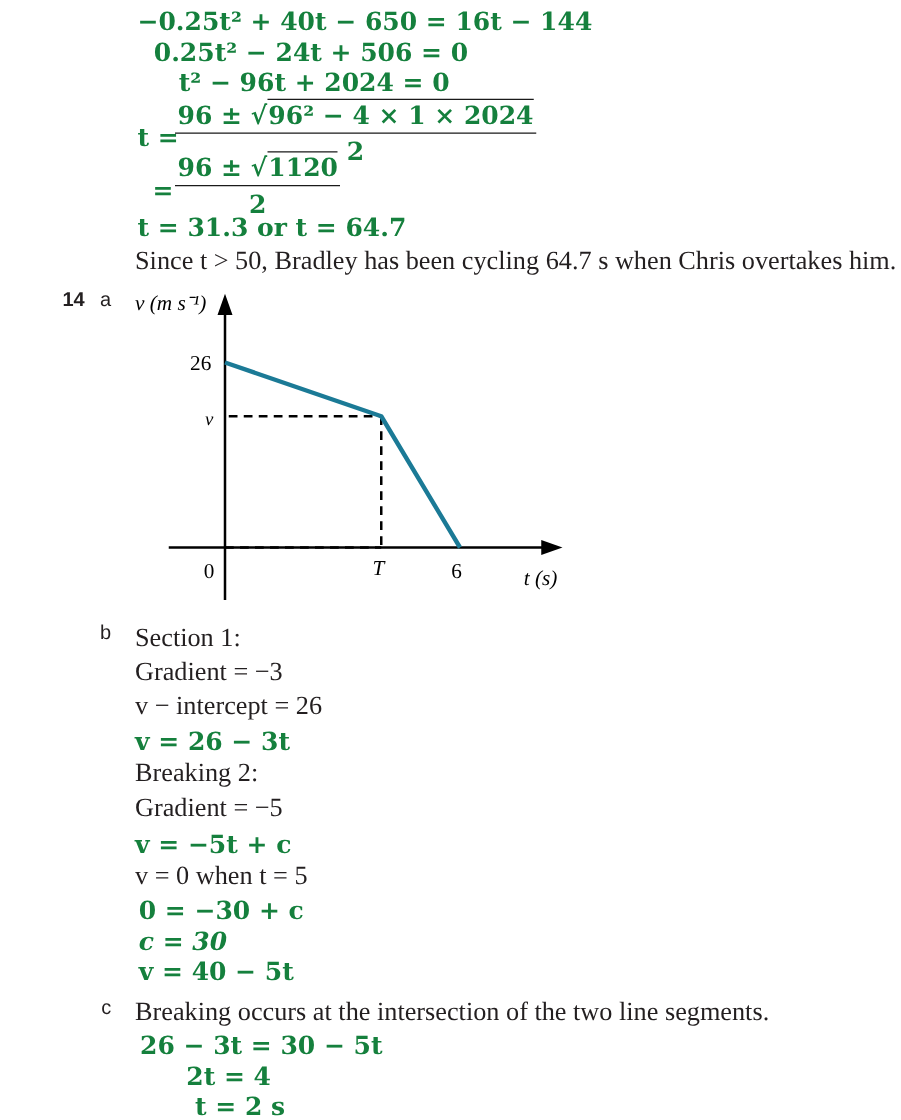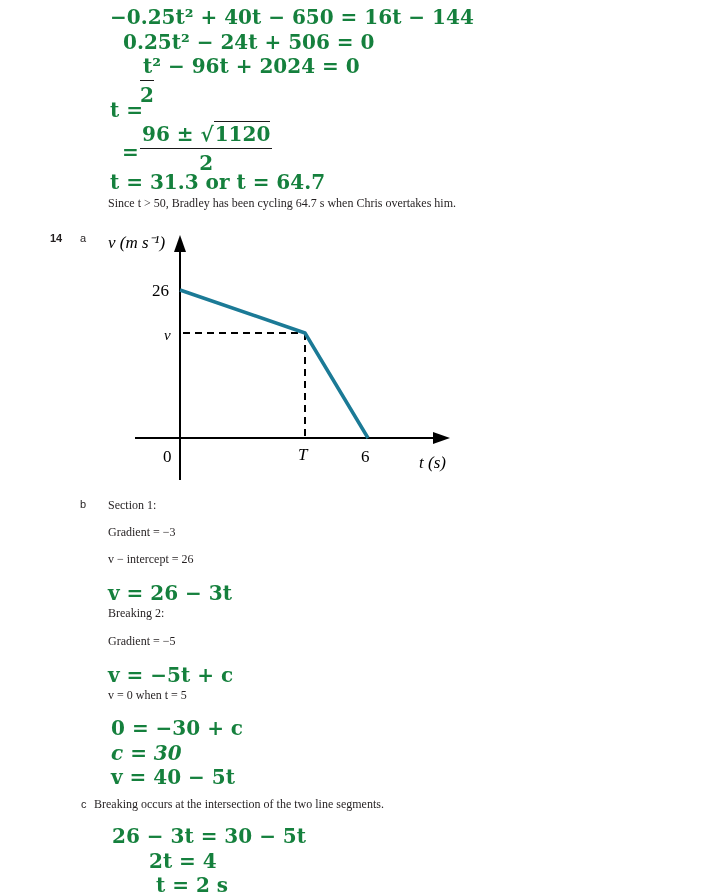--- a/index.html
+++ b/index.html
@@ -1,34 +1,35 @@
 <!DOCTYPE html>
 <html><head>
 <meta charset="utf-8">
 <style>
   html, body { margin: 0; padding: 0; background: #ffffff; }
   body { width: 721px; height: 896px; position: relative; overflow: hidden; color: #231f20; }
   .math { font-family: "DejaVu Serif", serif; font-size: 20px; font-weight: bold; position: absolute; white-space: nowrap; color: #15803d; }
-  .text { font-family: "Liberation Serif", serif; font-size: 12px; position: absolute; white-space: nowrap; color: #231f20; }
-  .label { font-family: "Liberation Sans", sans-serif; font-weight: bold; font-size: 11px; position: absolute; color: #231f20; }
+  .text { font-family: "Liberation Serif", serif; font-size: 21px; position: absolute; white-space: nowrap; color: #231f20; }
+  .label { font-family: "Liberation Sans", sans-serif; font-weight: bold; font-size: 16px; position: absolute; color: #231f20; }
   .frac { position: absolute; display: inline-block; text-align: center; }
   .frac .num { display: block; padding: 0 2px 2px 2px; }
   .frac .den { display: block; border-top: 1.5px solid #1a1a1a; padding-top: 2px; }
   .sqrt { border-top: 1.2px solid #1a1a1a; padding-left: 1px; }
   svg text { font-family: "Liberation Serif", serif; }
 </style>
 </head>
 <body>
 
 <div class="math" style="left:110px; top:5px;">−0.25t² + 40t − 650 = 16t − 144</div>
 <div class="math" style="left:123px; top:30px;">0.25t² − 24t + 506 = 0</div>
 <div class="math" style="left:143px; top:54px;">t² − 96t + 2024 = 0</div>
 
 <div class="math" style="left:110px; top:98px;">t =</div>
 <div class="math frac" style="left:140px; top:80px;">
+  <span class="num"><span>96 ±</span> √<span class="sqrt">96² − 4 × 1 × 2024</span></span>
   <span class="den">2</span>
 </div>
 
 <div class="math" style="left:122px; top:140px;">=</div>
 <div class="math frac" style="left:140px; top:122px;">
   <span class="num"><span>96 ±</span> √<span class="sqrt">1120</span></span>
   <span class="den">2</span>
 </div>
 
 <div class="math" style="left:110px; top:170px;">t = 31.3 or t = 64.7</div>
@@ -73,16 +74,16 @@
     <div class="text" style="left: 108px; top: 606px;">Breaking 2:</div>
     <div class="text" style="left: 108px; top: 634px; font-family: Liberation Serif, serif;">Gradient = −5</div>
     <div class="math" style="left: 108px; top: 663px;">v = −5t + c</div>
     <div class="text" style="left: 108px; top: 688px;">v = 0 when t = 5</div>
     <div class="math" style="left: 111px; top: 716px;">0 = −30 + c</div>
     <div class="math" style="left: 111px; top: 741px; font-style: italic;">c = 30</div>
     <div class="math" style="left: 111px; top: 765px;">v = 40 − 5t</div>
   </div>
 
 <div class="label" style="left:81px; top:798px; font-weight:normal;">c</div>
-<div class="text" style="left:94px; top:797px;">Breaking occurs at the intersection of the two line segments.</div>
+<div class="text" style="left:108px; top:797px;">Breaking occurs at the intersection of the two line segments.</div>
 <div class="math" style="left:112px; top:824px;">26 − 3t = 30 − 5t</div>
 <div class="math" style="left:149px; top:849px;">2t = 4</div>
 <div class="math" style="left:156px; top:873px;">t = 2 s</div>
 
 </body></html>

